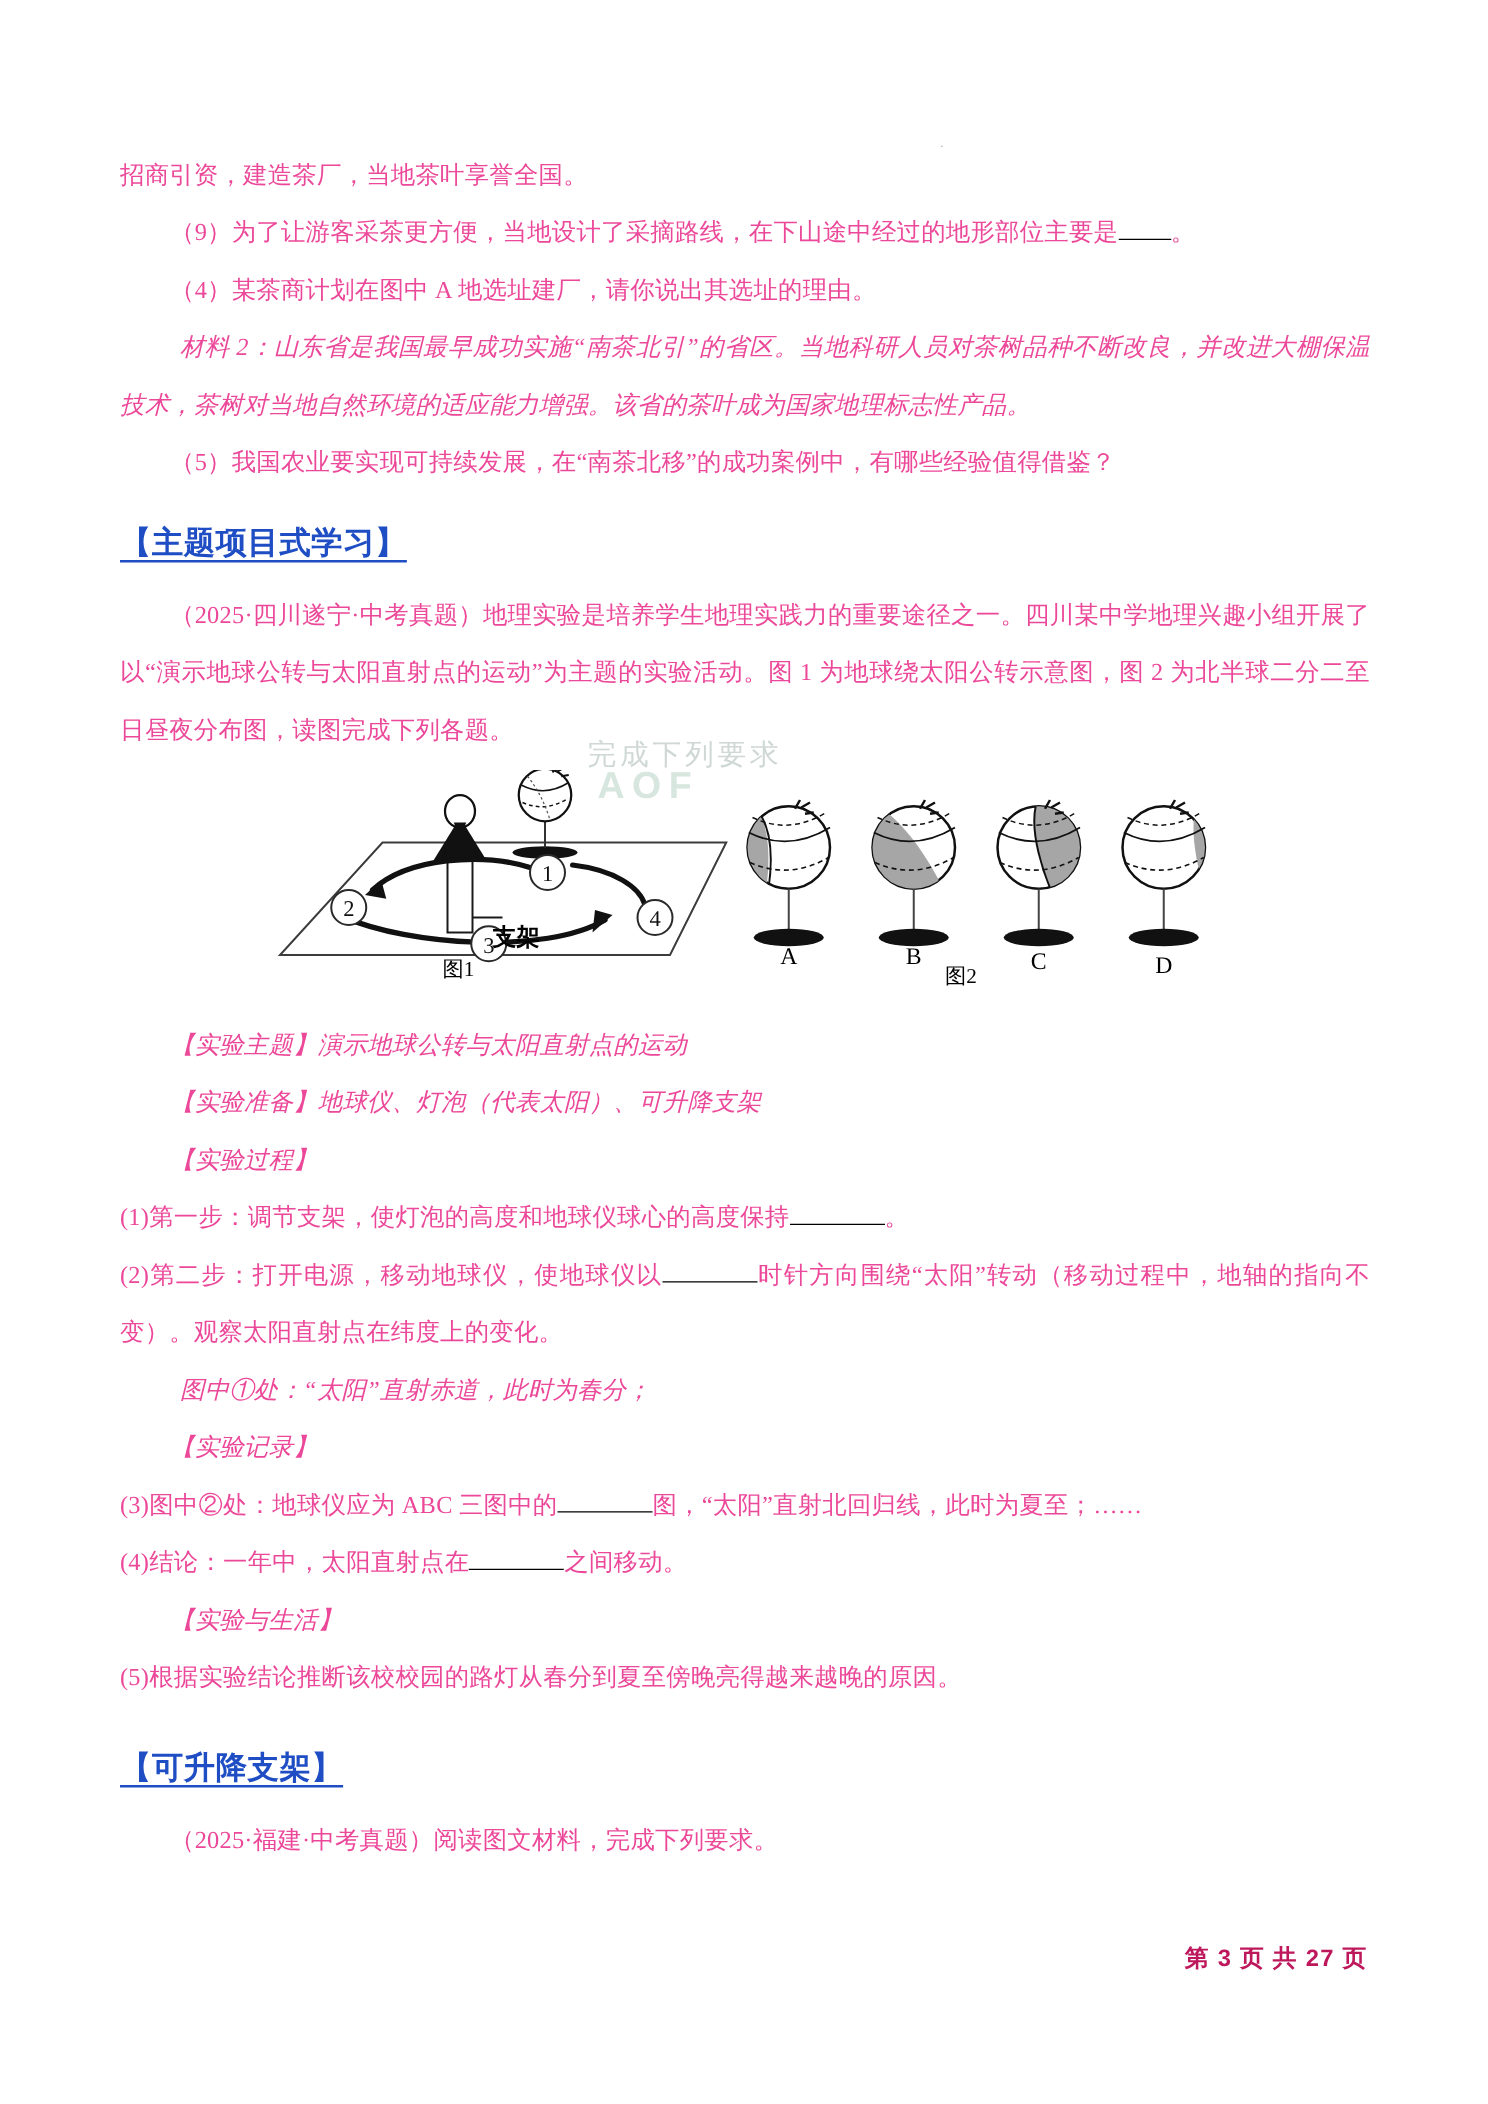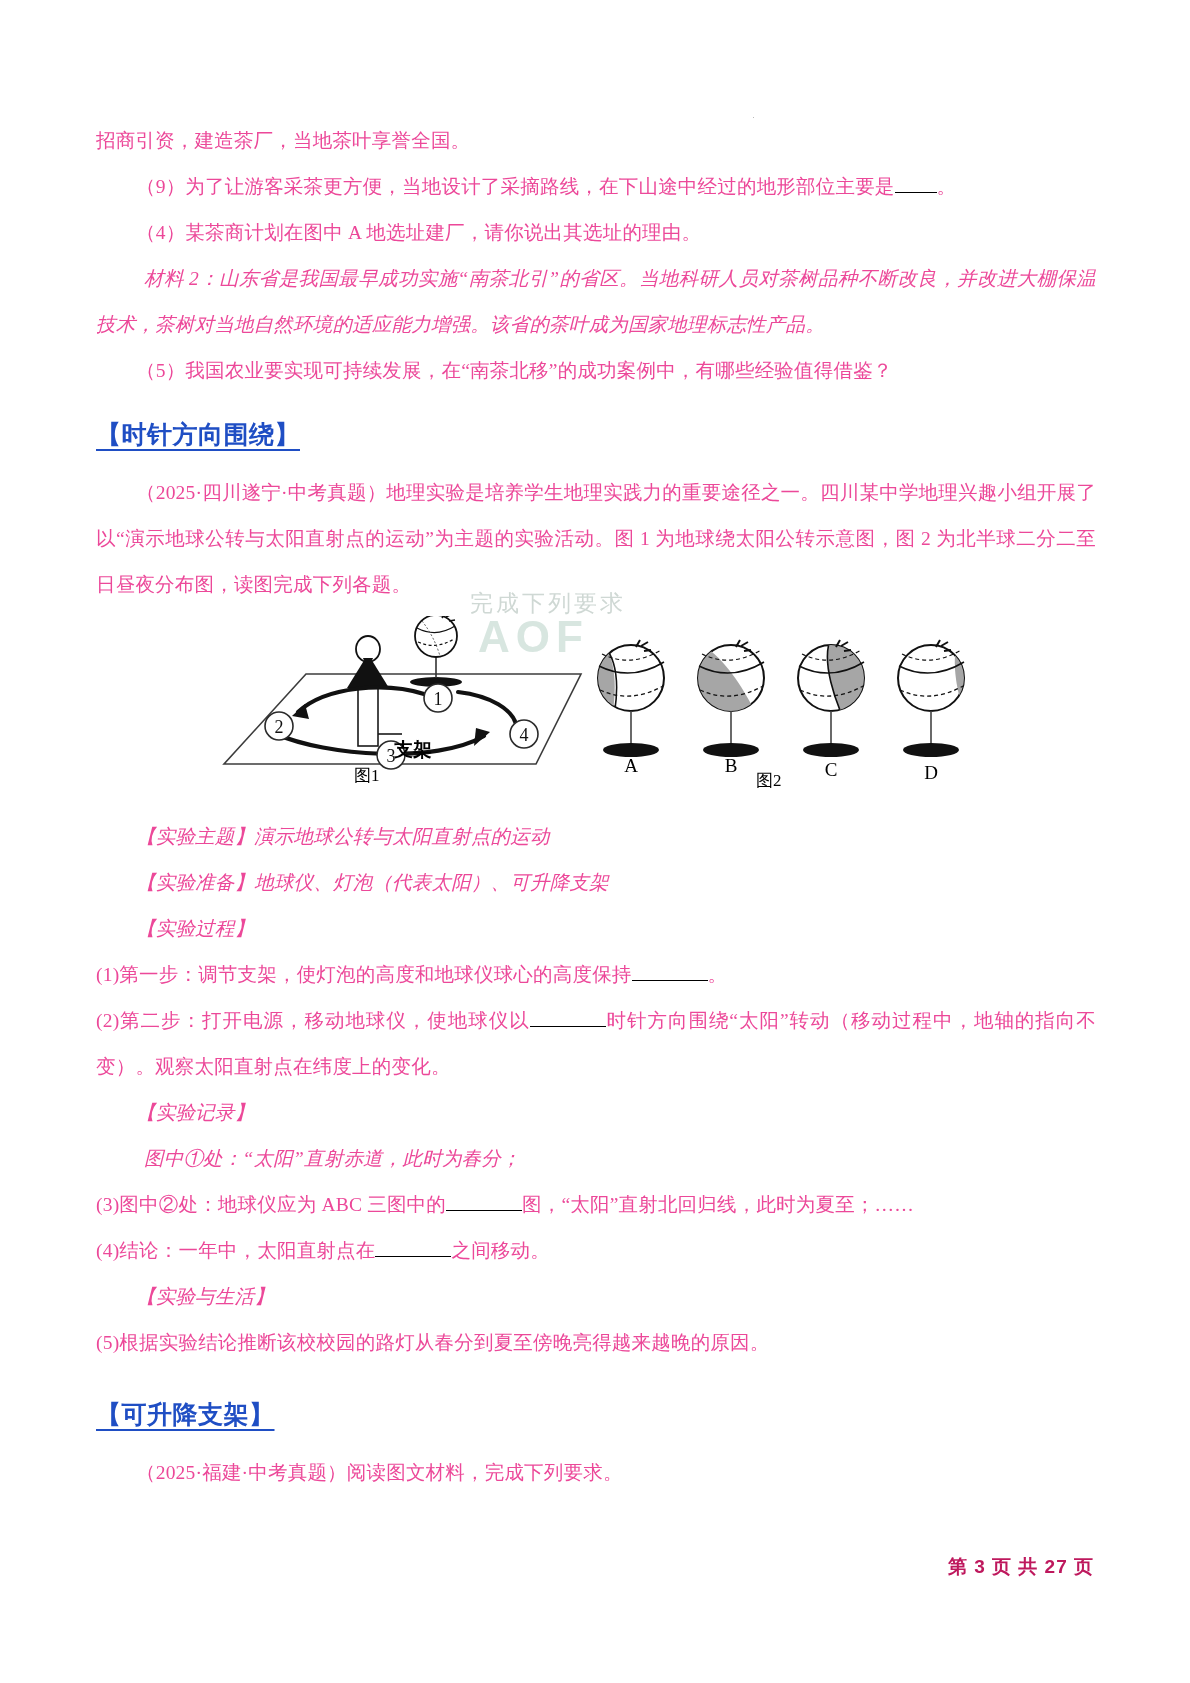--- a/index.html
+++ b/index.html
@@ -103,21 +103,21 @@
     letter-spacing: 3px;
     pointer-events: none;
     user-select: none;
     z-index: 0;
   }
   .watermark2 {
     position: absolute;
     left: 478px;
     top: 612px;
     font-family: "Liberation Sans", "DejaVu Sans", sans-serif;
-    font-size: 44px;
+    font-size: 30px;
     font-weight: 700;
     color: #d8e6e0;
     letter-spacing: 6px;
     pointer-events: none;
     user-select: none;
     z-index: 0;
   }
 
   
   .footer {
@@ -158,21 +158,21 @@
     </p>
 
     <p class="para song indent2">（4）某茶商计划在图中 A 地选址建厂，请你说出其选址的理由。</p>
 
 
     <p class="para kai" style="text-indent:48px;">材料 2：山东省是我国最早成功实施“南茶北引”的省区。当地科研人员对茶树品种不断改良，并改进大棚保温技术，茶树对当地自然环境的适应能力增强。该省的茶叶成为国家地理标志性产品。</p>
 
     <p class="para song indent2">（5）我国农业要实现可持续发展，在“南茶北移”的成功案例中，有哪些经验值得借鉴？</p>
 
     <div class="blue-head-wrap">
-      <span class="blue-head">【时针方向围绕】</span>
+      <span class="blue-head">【主题项目式学习】</span>
     </div>
 
     <p class="para song indent2" style="position:relative;z-index:2;">（2025·四川遂宁·中考真题）地理实验是培养学生地理实践力的重要途径之一。四川某中学地理兴趣小组开展了以“演示地球公转与太阳直射点的运动”为主题的实验活动。图 1 为地球绕太阳公转示意图，图 2 为北半球二分二至日昼夜分布图，读图完成下列各题。</p>
 
     <div class="figure-row">
 
       <svg width="430" height="165" viewBox="0 0 430 165" style="position:absolute;left:110px;top:2px;">
 
         <polygon points="100,58 375,58 330,148 18,148" fill="none" stroke="#3c3c3c" stroke-width="1.6"></polygon>
 
@@ -308,23 +308,23 @@
     <p class="para pad-left kai">【实验过程】</p>
 
     <p class="para song">
       <span>(1)第一步：调节支架，使灯泡的高度和地球仪球心的高度保持</span><span class="blank w-med"></span><span>。</span>
     </p>
 
     <p class="para song">
       <span>(2)第二步：打开电源，移动地球仪，使地球仪以</span><span class="blank w-med"></span><span>时针方向围绕“太阳”转动（移动过程中，地轴的指向不变）。观察太阳直射点在纬度上的变化。</span>
     </p>
 
+    <p class="para kai" style="text-indent:48px;">图中①处：“太阳”直射赤道，此时为春分；</p>
+
     <p class="para pad-left kai">【实验记录】</p>
-
-    <p class="para kai" style="text-indent:48px;">图中①处：“太阳”直射赤道，此时为春分；</p>
 
     <p class="para song">
       <span>(3)图中②处：地球仪应为 ABC 三图中的</span><span class="blank w-med"></span><span>图，“太阳”直射北回归线，此时为夏至；……</span>
     </p>
 
     <p class="para song">
       <span>(4)结论：一年中，太阳直射点在</span><span class="blank w-med"></span><span>之间移动。</span>
     </p>
 
     <p class="para pad-left kai">【实验与生活】</p>

